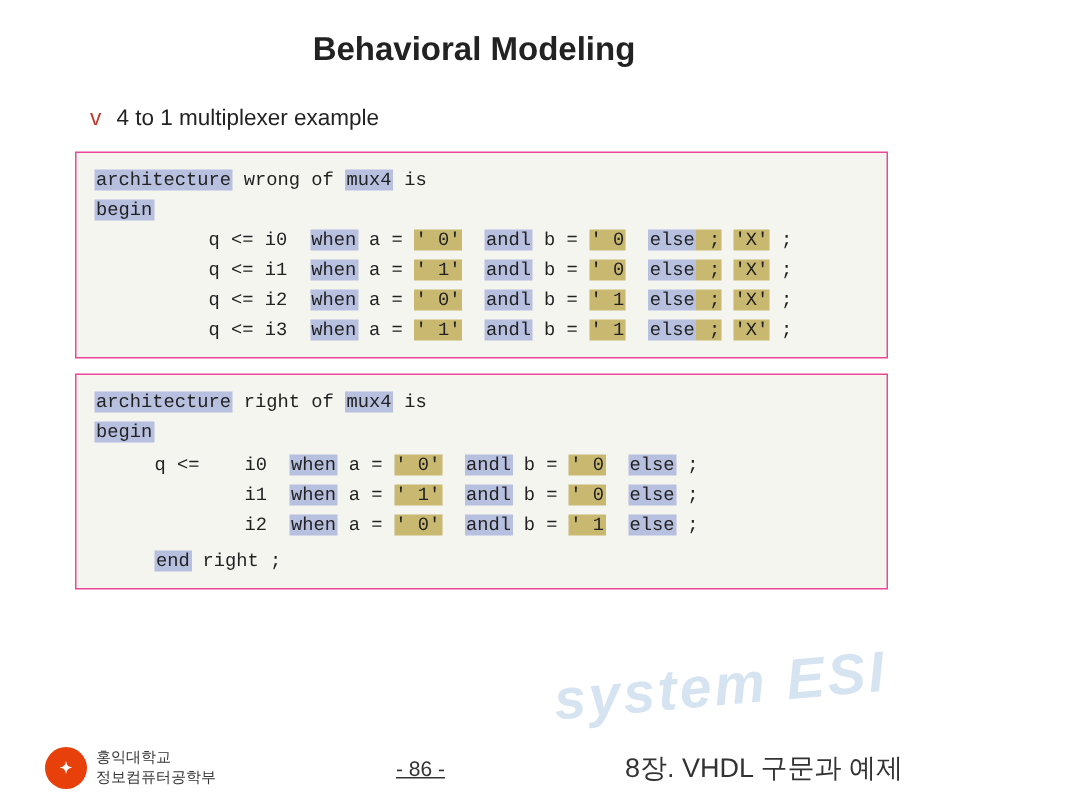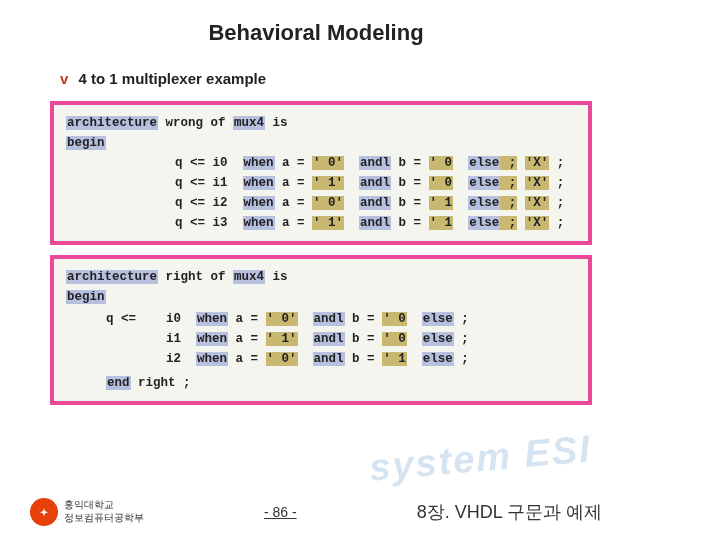--- a/index.html
+++ b/index.html
@@ -40,21 +40,21 @@
       color: #c0392b;
       font-size: 15px;
       margin-right: 6px;
     }
 
     .code-block {
       font-family: 'Courier New', Courier, monospace;
       font-size: 12.5px;
       color: #222;
       background: #f5f5f0;
-      border: 4px solid #ec4899;
+      border: 1px solid #ec4899;
       padding: 8px 12px;
       margin-bottom: 10px;
       line-height: 1.6;
       position: relative;
     }
 
     .code-block .kw {
       background: #b8c0e0;
       padding: 0 1px;
     }
@@ -95,21 +95,20 @@
       justify-content: center;
       color: white;
       font-size: 10px;
       font-weight: bold;
     }
 
     .footer-school {
       font-size: 10px;
       color: #333;
       line-height: 1.3;
-      font-family: Liberation Mono, monospace;
     }
 
     .footer-page {
       font-size: 14px;
       color: #333;
       text-decoration: underline;
     }
 
     .footer-chapter {
       font-size: 18px;
@@ -125,41 +124,40 @@
       color: rgba(30, 100, 180, 0.18);
       font-style: italic;
       transform: rotate(-5deg);
       letter-spacing: 2px;
       pointer-events: none;
       user-select: none;
     }
 
     .content-area {
       margin-left: 10px;
-      font-weight: bold;
     }
   </style>
 </head>
 <body>
 
 <div class="slide">
 
   <div class="title">Behavioral Modeling</div>
 
   <div class="content-area">
 
     <div class="subtitle">
       <span class="bullet-v">v</span>
       <span>4 to 1 multiplexer example</span>
     </div>
 
     <div class="code-block">
       <div class="code-line"><span class="kw">architecture</span> wrong of <span class="kw">mux4</span> is</div>
       <div class="code-line"><span class="kw">begin</span></div>
-      <div style="display:flex; margin-left: 109px;">
+      <div style="display:flex; margin-left: 76px;">
         <div>
           <div class="code-line">q &lt;= i0&nbsp; <span class="kw">when</span> a = <span class="hi">' 0'</span>&nbsp; <span class="kw">andl</span> b = <span class="hi">' 0</span>&nbsp; <span class="kw">else</span><span class="hi"> ;</span> <span class="hi">'X'</span> ;</div>
           <div class="code-line">q &lt;= i1&nbsp; <span class="kw">when</span> a = <span class="hi">' 1'</span>&nbsp; <span class="kw">andl</span> b = <span class="hi">' 0</span>&nbsp; <span class="kw">else</span><span class="hi"> ;</span> <span class="hi">'X'</span> ;</div>
           <div class="code-line">q &lt;= i2&nbsp; <span class="kw">when</span> a = <span class="hi">' 0'</span>&nbsp; <span class="kw">andl</span> b = <span class="hi">' 1</span>&nbsp; <span class="kw">else</span><span class="hi"> ;</span> <span class="hi">'X'</span> ;</div>
           <div class="code-line">q &lt;= i3&nbsp; <span class="kw">when</span> a = <span class="hi">' 1'</span>&nbsp; <span class="kw">andl</span> b = <span class="hi">' 1</span>&nbsp; <span class="kw">else</span><span class="hi"> ;</span> <span class="hi">'X'</span> ;</div>
         </div>
       </div>
     </div>
 
     <div class="code-block">

